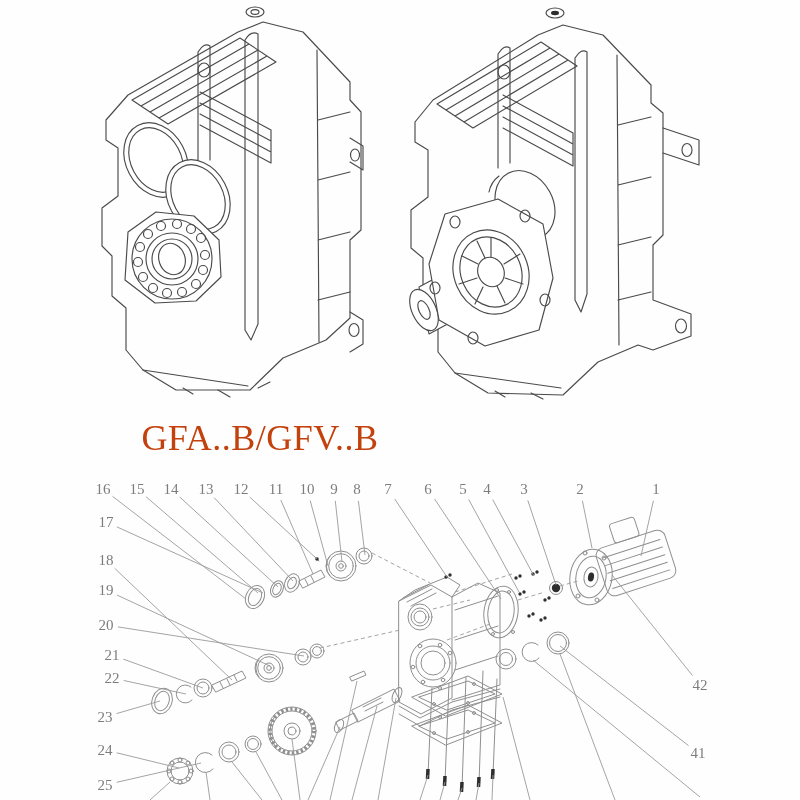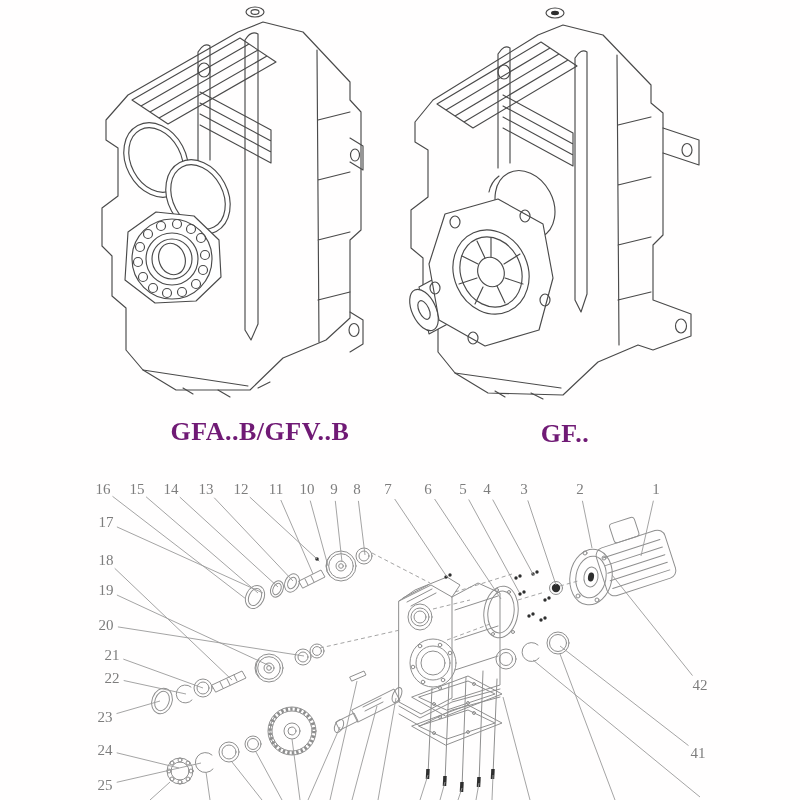--- a/index.html
+++ b/index.html
@@ -1,19 +1,19 @@
 <!DOCTYPE html>
 <html><head>
 <meta charset="utf-8">
 <style>
   html,body{margin:0;padding:0;background:#ffffff;}
   .page{position:relative;width:800px;height:800px;background:#fffefe;overflow:hidden;
         font-family:"Liberation Serif",serif;}
-  .model-label{position:absolute;text-align:center;font-weight:bold;font-size:26px;
-        color:#701a75;letter-spacing:.5px;white-space:nowrap;}
+  .model-label{position:absolute;text-align:center;font-weight:normal;font-size:36px;
+        color:#c2410c;letter-spacing:.5px;white-space:nowrap;}
   #label-left{left:100px;top:417px;width:320px;}
   #label-right{left:425px;top:419px;width:280px;}
   svg{position:absolute;}
   #svg-left{left:98px;top:0;}
   #svg-right{left:403px;top:0;}
   #exploded-svg{left:0;top:470px;}
   .tl{stroke:#4a4a4a;stroke-width:1.15;fill:none;stroke-linejoin:round;stroke-linecap:round;}
   .tlw{stroke:#4a4a4a;stroke-width:1.15;fill:#ffffff;stroke-linejoin:round;}
   .ex{stroke:#8f8f8f;stroke-width:1;fill:none;stroke-linejoin:round;stroke-linecap:round;}
   .exf{stroke:none;fill:#2e2e2e;}
@@ -126,21 +126,20 @@
         <ellipse class="tl" cx="52" cy="222" rx="5" ry="6"></ellipse>
         <ellipse class="tl" cx="122" cy="216" rx="5" ry="6"></ellipse>
         <ellipse class="tl" cx="142" cy="300" rx="5" ry="6"></ellipse>
         <ellipse class="tl" cx="70" cy="338" rx="5" ry="6"></ellipse>
         <ellipse class="tl" cx="32" cy="288" rx="5" ry="6"></ellipse>
       </g>
     </g>
   </svg>
 
   <div class="model-label" id="label-left">GFA..B/GFV..B</div>
-  <div class="model-label" id="label-right">GF..</div>
 
   <svg id="exploded-svg" width="800" height="330" viewBox="0 470 800 330">
 
     <g>
       <ellipse class="ex" cx="255" cy="597" rx="9" ry="12" transform="rotate(25 255 597)"></ellipse>
       <ellipse class="ex" cx="255" cy="597" rx="6" ry="9" transform="rotate(25 255 597)"></ellipse>
       <ellipse class="ex" cx="277" cy="589" rx="6" ry="8.5" transform="rotate(25 277 589)"></ellipse>
       <ellipse class="ex" cx="277" cy="589" rx="3.8" ry="6" transform="rotate(25 277 589)"></ellipse>
       <ellipse class="ex" cx="292" cy="583" rx="7" ry="9.5" transform="rotate(25 292 583)"></ellipse>
       <ellipse class="ex" cx="292" cy="583" rx="4" ry="6" transform="rotate(25 292 583)"></ellipse>

